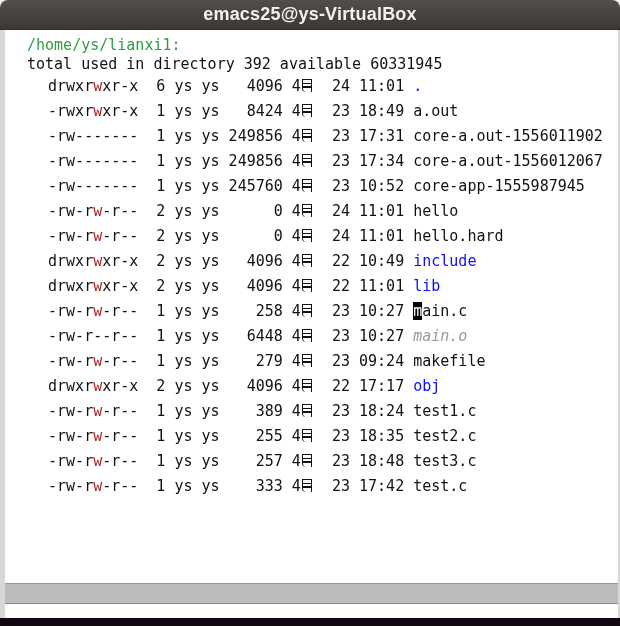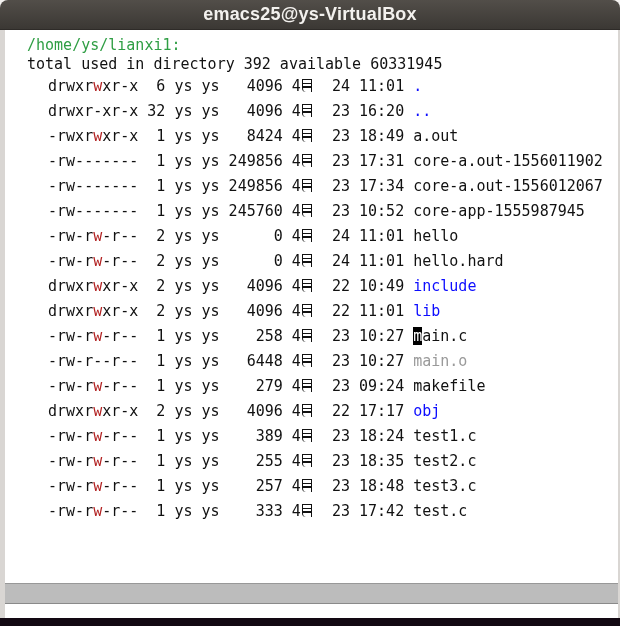--- a/index.html
+++ b/index.html
@@ -17,21 +17,21 @@
   .frame{position:absolute;top:30px;left:0;right:0;bottom:8px;background:#ffffff;}
   .left-strip{position:absolute;left:0;top:0;bottom:0;width:5px;background:#d9d6d3;}
   .right-strip{position:absolute;right:0;top:0;bottom:0;width:2px;background:#d9d6d3;}
   .textarea{position:absolute;left:5px;right:2px;top:0;bottom:35px;overflow:hidden;
             padding:6px 0 0 22px;font-size:15px;color:#111;}
   .hline{height:19px;line-height:19px;white-space:pre;}
   .header{color:var(--header);}
   .row{height:25px;line-height:25px;white-space:pre;margin-left:21px;}
   .permw{color:var(--permw);}
   .name.dir{color:var(--dir);}
-  .name.ignored{color:var(--ignored);}
+  .name.ignored{color:var(--ignored);font-style:italic;}
   .name{cursor:default;}
   .cursor{background:#000;color:#fff;}
   
   .yue{display:inline-block;box-sizing:border-box;width:10px;height:13px;margin:0 2px 0 1px;
        border:1.5px solid currentColor;border-bottom:none;border-bottom-left-radius:4px;
        position:relative;vertical-align:-1px;}
   .yue::before,.yue::after{content:"";position:absolute;left:0;right:0;height:1.5px;background:currentColor;}
   .yue::before{top:2.5px;}
   .yue::after{top:6px;}
   
@@ -55,21 +55,20 @@
 
   <div class="frame">
     <div class="left-strip"></div>
     <div class="right-strip"></div>
 
     <div class="textarea">
       <div class="hline header">/home/ys/lianxi1:</div>
       <div class="hline">total used in directory 392 available 60331945</div>
       <div id="rows">
           <div class="row"><span class="perms"><span>d</span><span>r</span><span>w</span><span>x</span><span>r</span><span class="permw">w</span><span>x</span><span>r</span><span>-</span><span>x</span></span><span>  6 ys ys   4096 </span><span class="month">4<span class="yue"></span></span><span>  24 11:01 </span><span class="name dir">.</span></div>
-          <div class="row"><span class="perms"><span>d</span><span>r</span><span>w</span><span>x</span><span>r</span><span>-</span><span>x</span><span>r</span><span>-</span><span>x</span></span><span> 32 ys ys   4096 </span><span class="month">4<span class="yue"></span></span><span>  23 16:20 </span><span class="name dir">..</span></div>
           <div class="row"><span class="perms"><span>-</span><span>r</span><span>w</span><span>x</span><span>r</span><span class="permw">w</span><span>x</span><span>r</span><span>-</span><span>x</span></span><span>  1 ys ys   8424 </span><span class="month">4<span class="yue"></span></span><span>  23 18:49 </span><span class="name file">a.out</span></div>
           <div class="row"><span class="perms"><span>-</span><span>r</span><span>w</span><span>-</span><span>-</span><span>-</span><span>-</span><span>-</span><span>-</span><span>-</span></span><span>  1 ys ys 249856 </span><span class="month">4<span class="yue"></span></span><span>  23 17:31 </span><span class="name file">core-a.out-1556011902</span></div>
           <div class="row"><span class="perms"><span>-</span><span>r</span><span>w</span><span>-</span><span>-</span><span>-</span><span>-</span><span>-</span><span>-</span><span>-</span></span><span>  1 ys ys 249856 </span><span class="month">4<span class="yue"></span></span><span>  23 17:34 </span><span class="name file">core-a.out-1556012067</span></div>
           <div class="row"><span class="perms"><span>-</span><span>r</span><span>w</span><span>-</span><span>-</span><span>-</span><span>-</span><span>-</span><span>-</span><span>-</span></span><span>  1 ys ys 245760 </span><span class="month">4<span class="yue"></span></span><span>  23 10:52 </span><span class="name file">core-app-1555987945</span></div>
           <div class="row"><span class="perms"><span>-</span><span>r</span><span>w</span><span>-</span><span>r</span><span class="permw">w</span><span>-</span><span>r</span><span>-</span><span>-</span></span><span>  2 ys ys      0 </span><span class="month">4<span class="yue"></span></span><span>  24 11:01 </span><span class="name file">hello</span></div>
           <div class="row"><span class="perms"><span>-</span><span>r</span><span>w</span><span>-</span><span>r</span><span class="permw">w</span><span>-</span><span>r</span><span>-</span><span>-</span></span><span>  2 ys ys      0 </span><span class="month">4<span class="yue"></span></span><span>  24 11:01 </span><span class="name file">hello.hard</span></div>
           <div class="row"><span class="perms"><span>d</span><span>r</span><span>w</span><span>x</span><span>r</span><span class="permw">w</span><span>x</span><span>r</span><span>-</span><span>x</span></span><span>  2 ys ys   4096 </span><span class="month">4<span class="yue"></span></span><span>  22 10:49 </span><span class="name dir">include</span></div>
           <div class="row"><span class="perms"><span>d</span><span>r</span><span>w</span><span>x</span><span>r</span><span class="permw">w</span><span>x</span><span>r</span><span>-</span><span>x</span></span><span>  2 ys ys   4096 </span><span class="month">4<span class="yue"></span></span><span>  22 11:01 </span><span class="name dir">lib</span></div>
           <div class="row"><span class="perms"><span>-</span><span>r</span><span>w</span><span>-</span><span>r</span><span class="permw">w</span><span>-</span><span>r</span><span>-</span><span>-</span></span><span>  1 ys ys    258 </span><span class="month">4<span class="yue"></span></span><span>  23 10:27 </span><span class="name file"><span class="cursor">m</span>ain.c</span></div>
           <div class="row"><span class="perms"><span>-</span><span>r</span><span>w</span><span>-</span><span>r</span><span>-</span><span>-</span><span>r</span><span>-</span><span>-</span></span><span>  1 ys ys   6448 </span><span class="month">4<span class="yue"></span></span><span>  23 10:27 </span><span class="name ignored">main.o</span></div>

